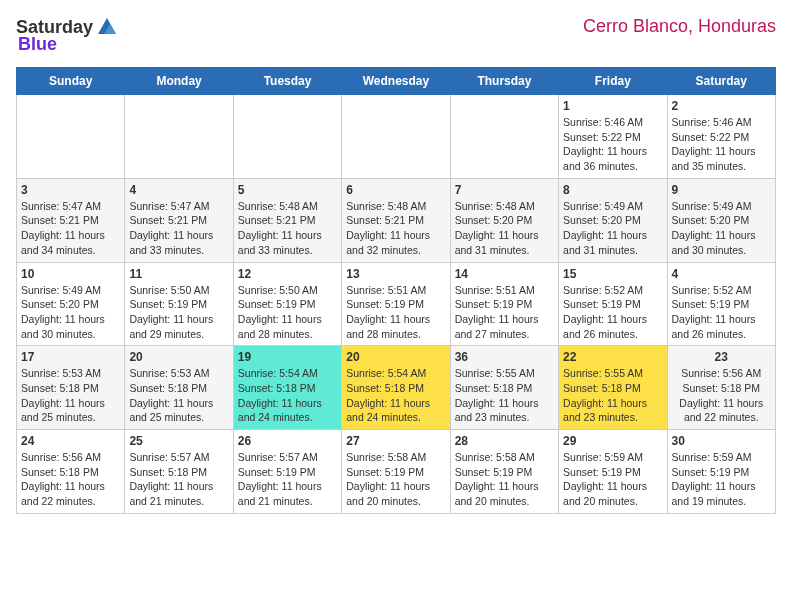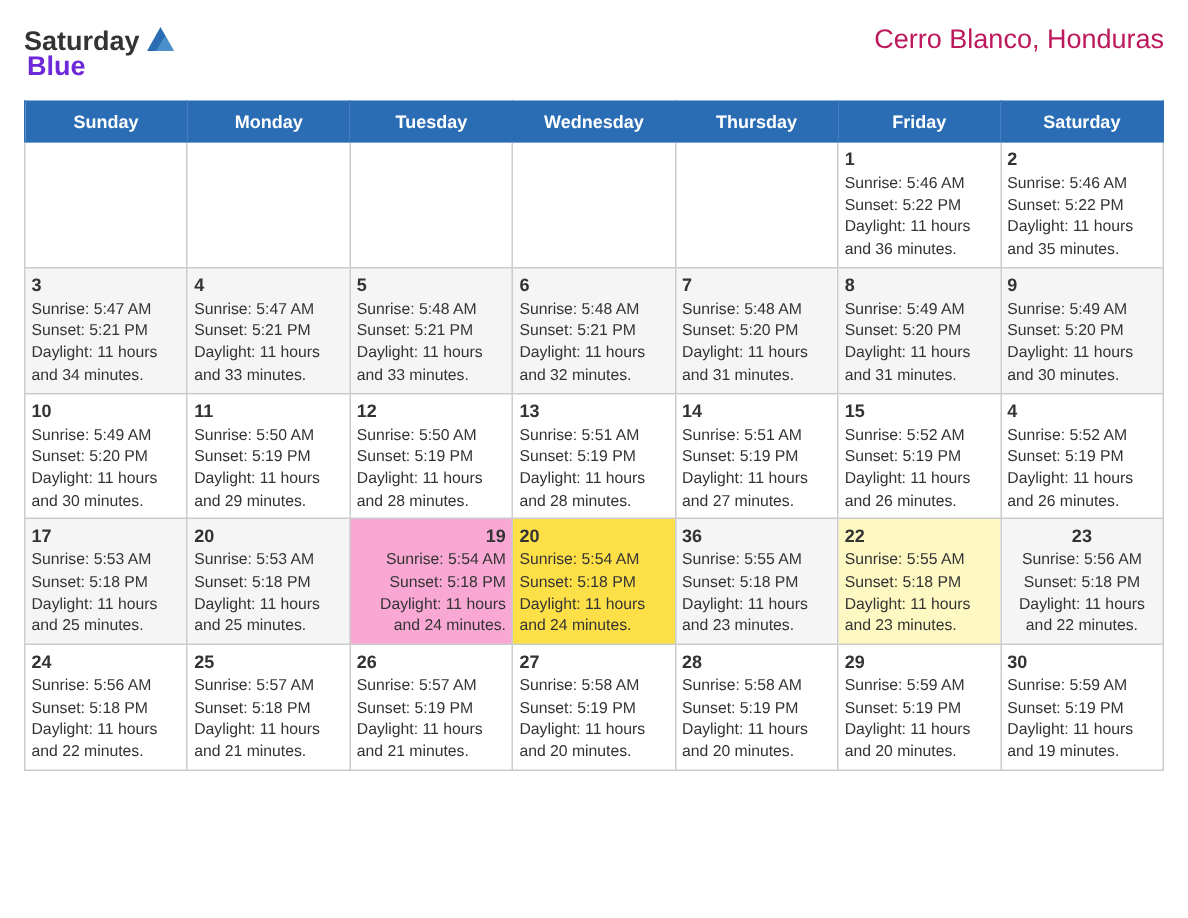--- a/index.html
+++ b/index.html
@@ -227,39 +227,39 @@
           <div class="day-info">Sunrise: 5:53 AM
 Sunset: 5:18 PM
 Daylight: 11 hours and 25 minutes.</div>
         </td>
         <td style="background: rgb(245, 245, 245);">
           <span class="day-num">20</span>
           <div class="day-info">Sunrise: 5:53 AM
 Sunset: 5:18 PM
 Daylight: 11 hours and 25 minutes.</div>
         </td>
-        <td style="background: #f9a8d4; text-align: right;">
+        <td style="background: #5eead4;">
           <span class="day-num">19</span>
           <div class="day-info">Sunrise: 5:54 AM
 Sunset: 5:18 PM
 Daylight: 11 hours and 24 minutes.</div>
         </td>
         <td style="background: #fde047;">
           <span class="day-num">20</span>
           <div class="day-info">Sunrise: 5:54 AM
 Sunset: 5:18 PM
 Daylight: 11 hours and 24 minutes.</div>
         </td>
         <td style="background: rgb(245, 245, 245);">
           <span class="day-num">36</span>
           <div class="day-info">Sunrise: 5:55 AM
 Sunset: 5:18 PM
 Daylight: 11 hours and 23 minutes.</div>
         </td>
-        <td style="background: #fef9c3;">
+        <td style="background: #fde047;">
           <span class="day-num">22</span>
           <div class="day-info">Sunrise: 5:55 AM
 Sunset: 5:18 PM
 Daylight: 11 hours and 23 minutes.</div>
         </td>
         <td style="background: rgb(245, 245, 245); text-align: center;">
           <span class="day-num">23</span>
           <div class="day-info">Sunrise: 5:56 AM
 Sunset: 5:18 PM
 Daylight: 11 hours and 22 minutes.</div>

